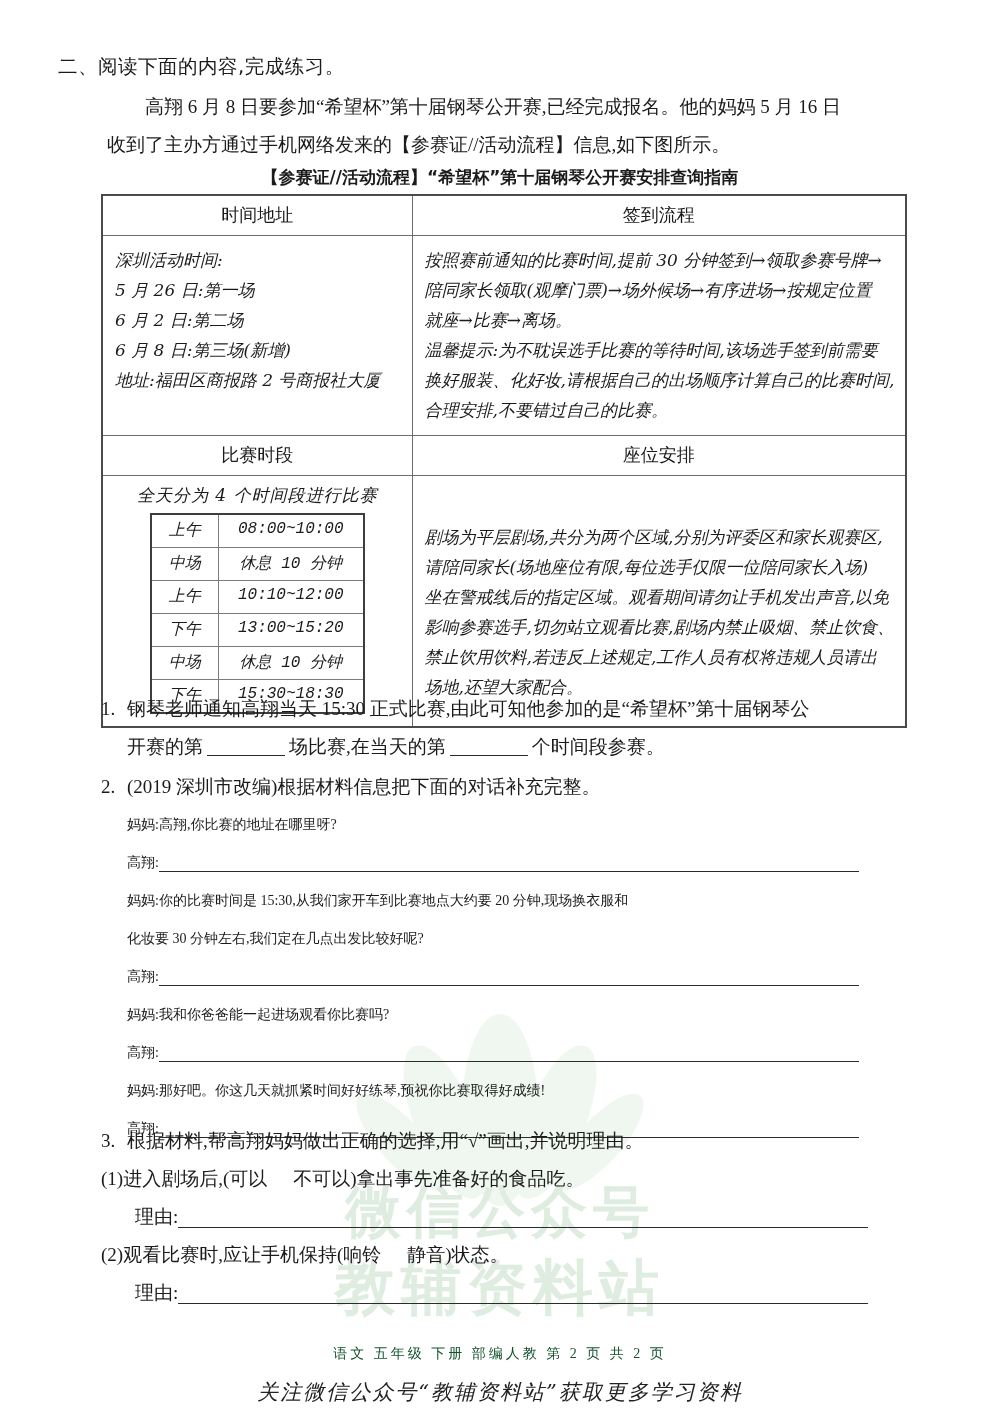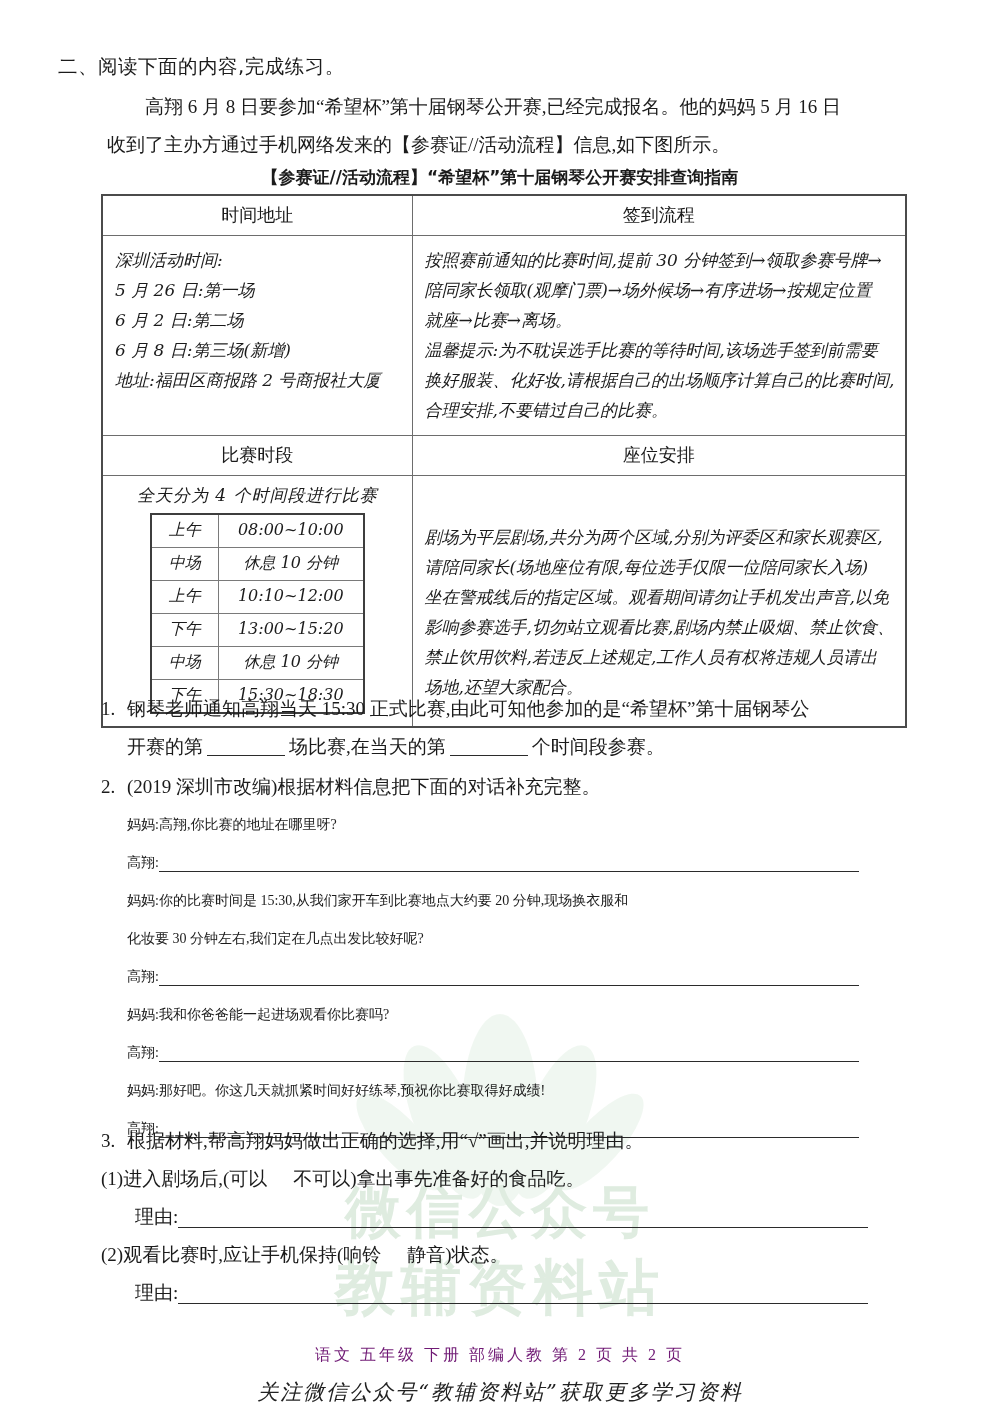--- a/index.html
+++ b/index.html
@@ -86,39 +86,39 @@
     margin:0 auto 12px auto; border-collapse:collapse;
     border:2px solid #3d3d3d; table-layout:fixed; width:202px;
   }
   table.sched td {
     border:1px solid #7a7a7a; text-align:center;
     font-family:"DejaVu Serif","Liberation Serif",serif;
     font-style:italic; font-size:16px; padding:5px 2px 6px;
     white-space:nowrap;
   }
   table.sched td.c1 { width:62px; }
-  table.sched td.c2 { width:140px; }
+  table.sched td.c2 { width:140px;font-family:Liberation Mono, monospace; }
 
   
   .q { position:absolute; font-size:19px; line-height:38px; }
   .q .num { position:absolute; left:0; top:0; }
   .q .body { display:block; padding-left:26px; }
   .blank-s {
     display:inline-block; width:78px; border-bottom:1.6px solid #2b2b2b;
     margin:0 4px; vertical-align:-3px; height:20px;
   }
   .ruled {
     display:inline-block; border-bottom:1.4px solid #2b2b2b;
     height:22px; vertical-align:-5px;
   }
   .gap { display:inline-block; width:26px; }
 
   .footer {
     position:absolute; left:0; top:1345px; width:1000px;
-    text-align:center; font-size:16px; color:#701a75;
+    text-align:center; font-size:14px; color:#14532d;
     letter-spacing:3px;
   }
   .handwrite {
     position:absolute; left:0; top:1378px; width:1000px;
     text-align:center; font-size:21px; color:#222;
     font-family:"DejaVu Serif","Liberation Serif",serif;
     font-style:italic; letter-spacing:2px;
   }
 </style>
 </head>

